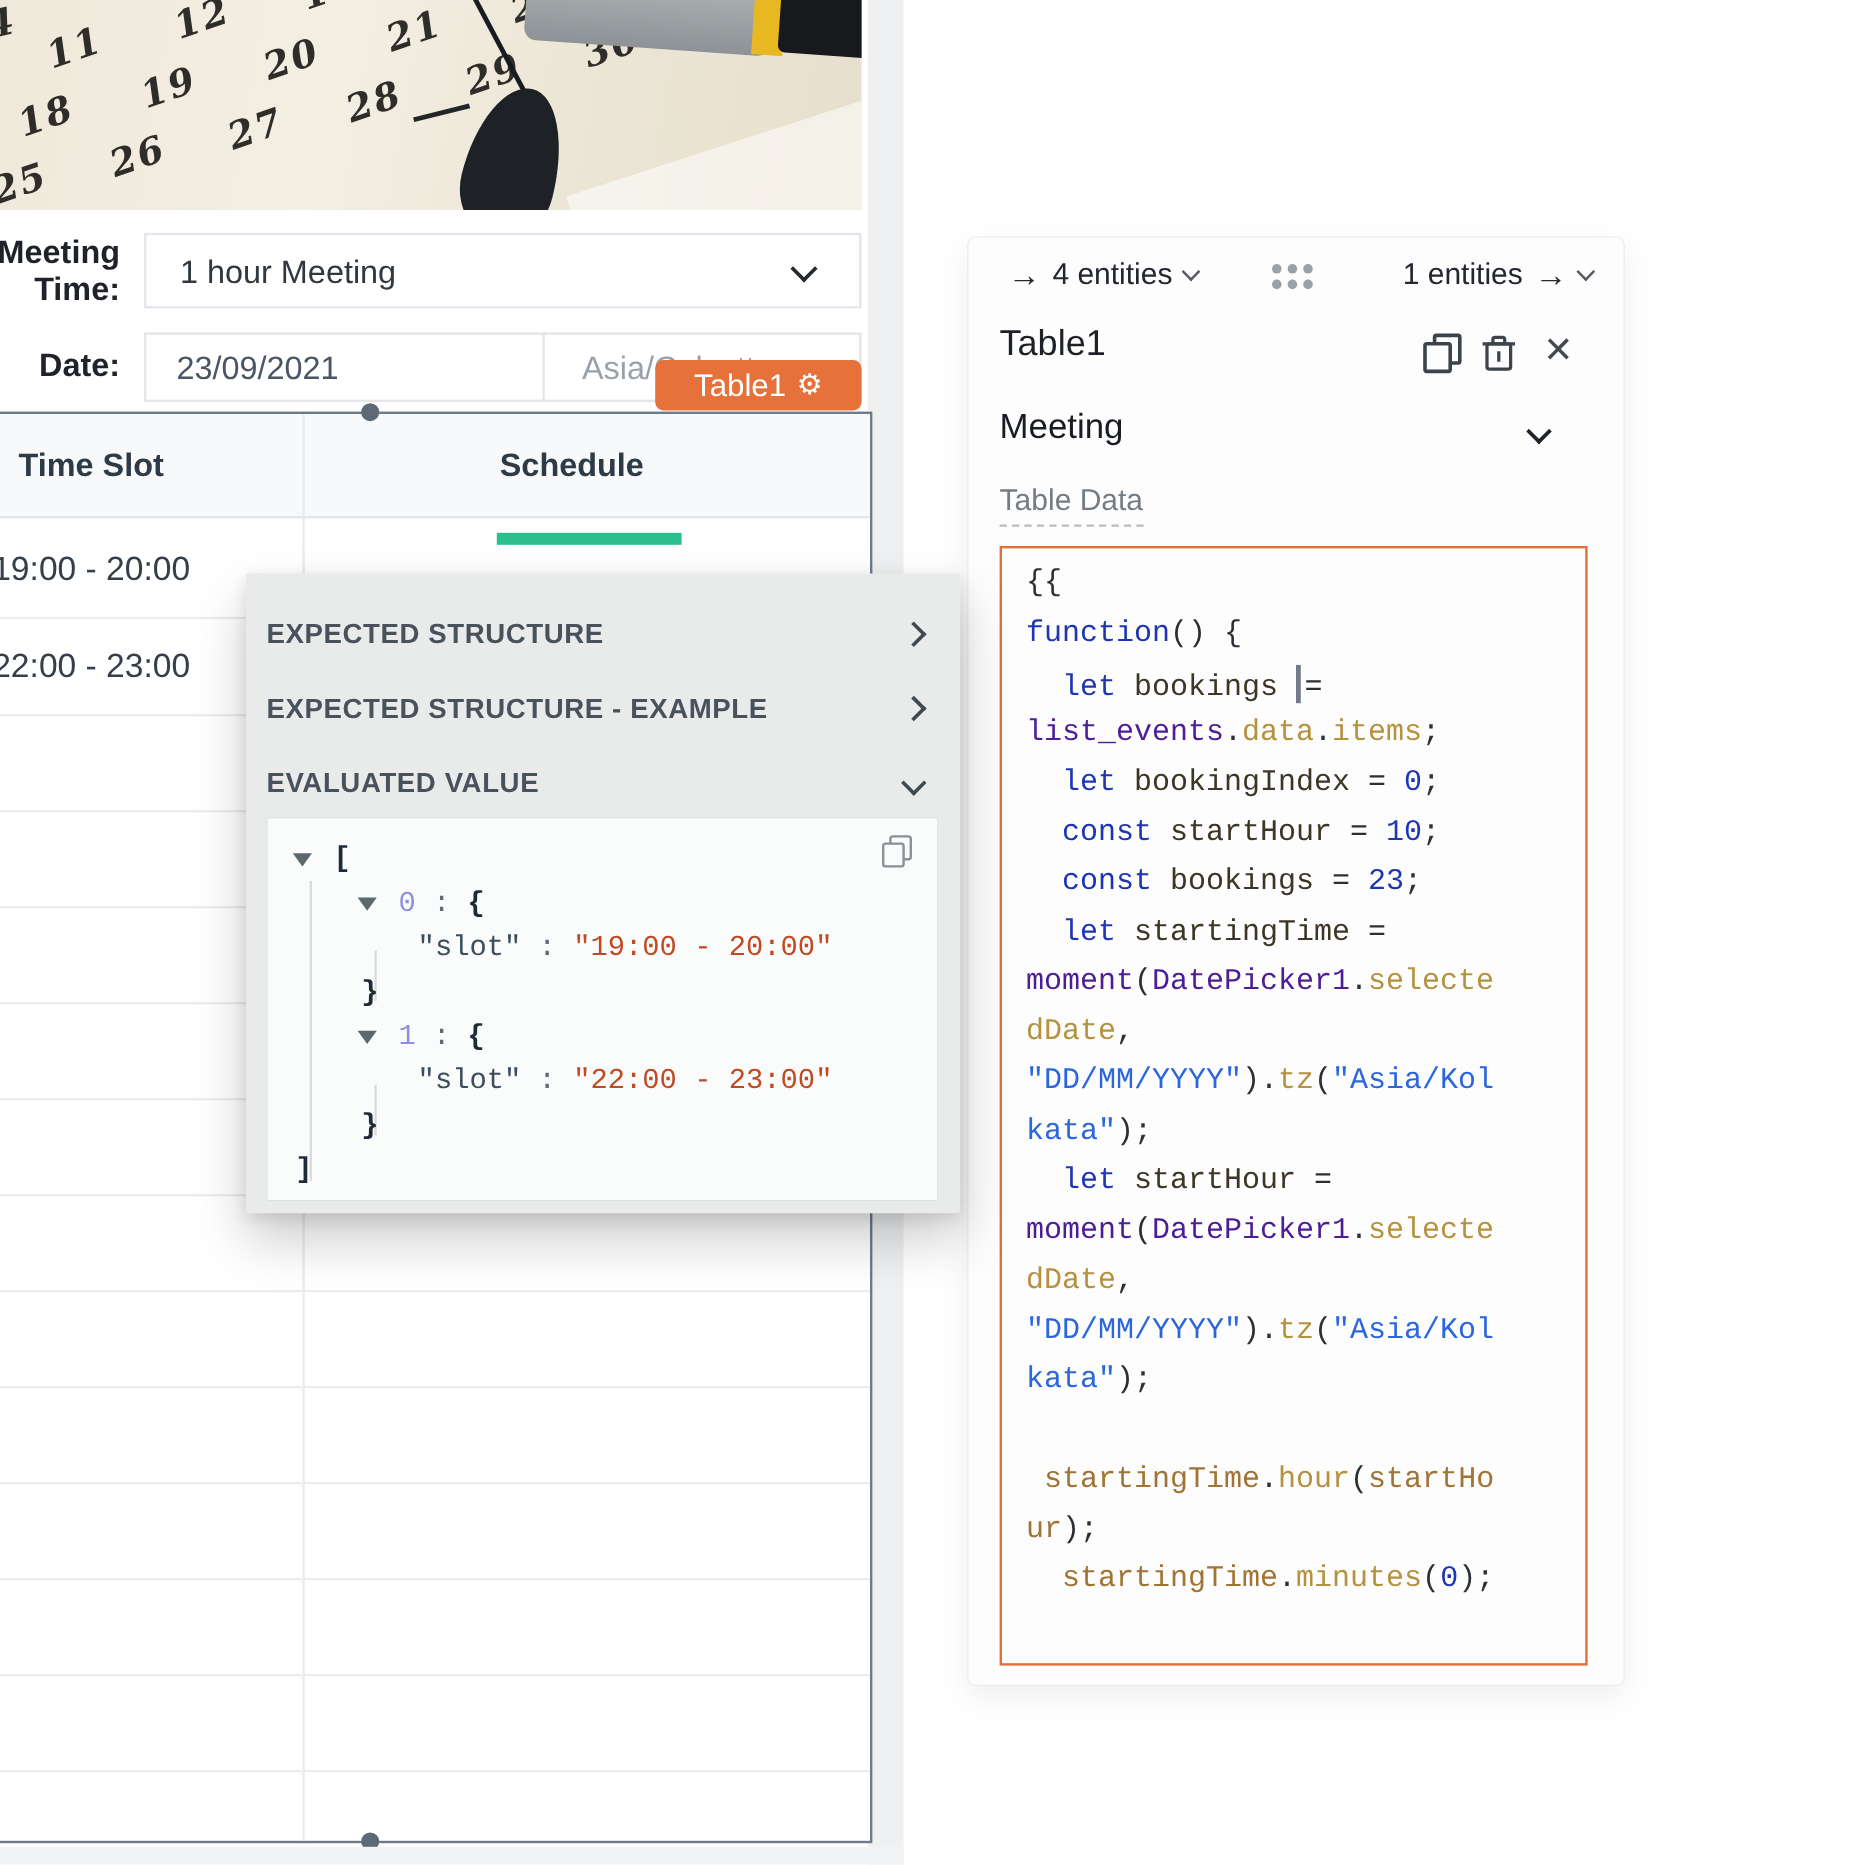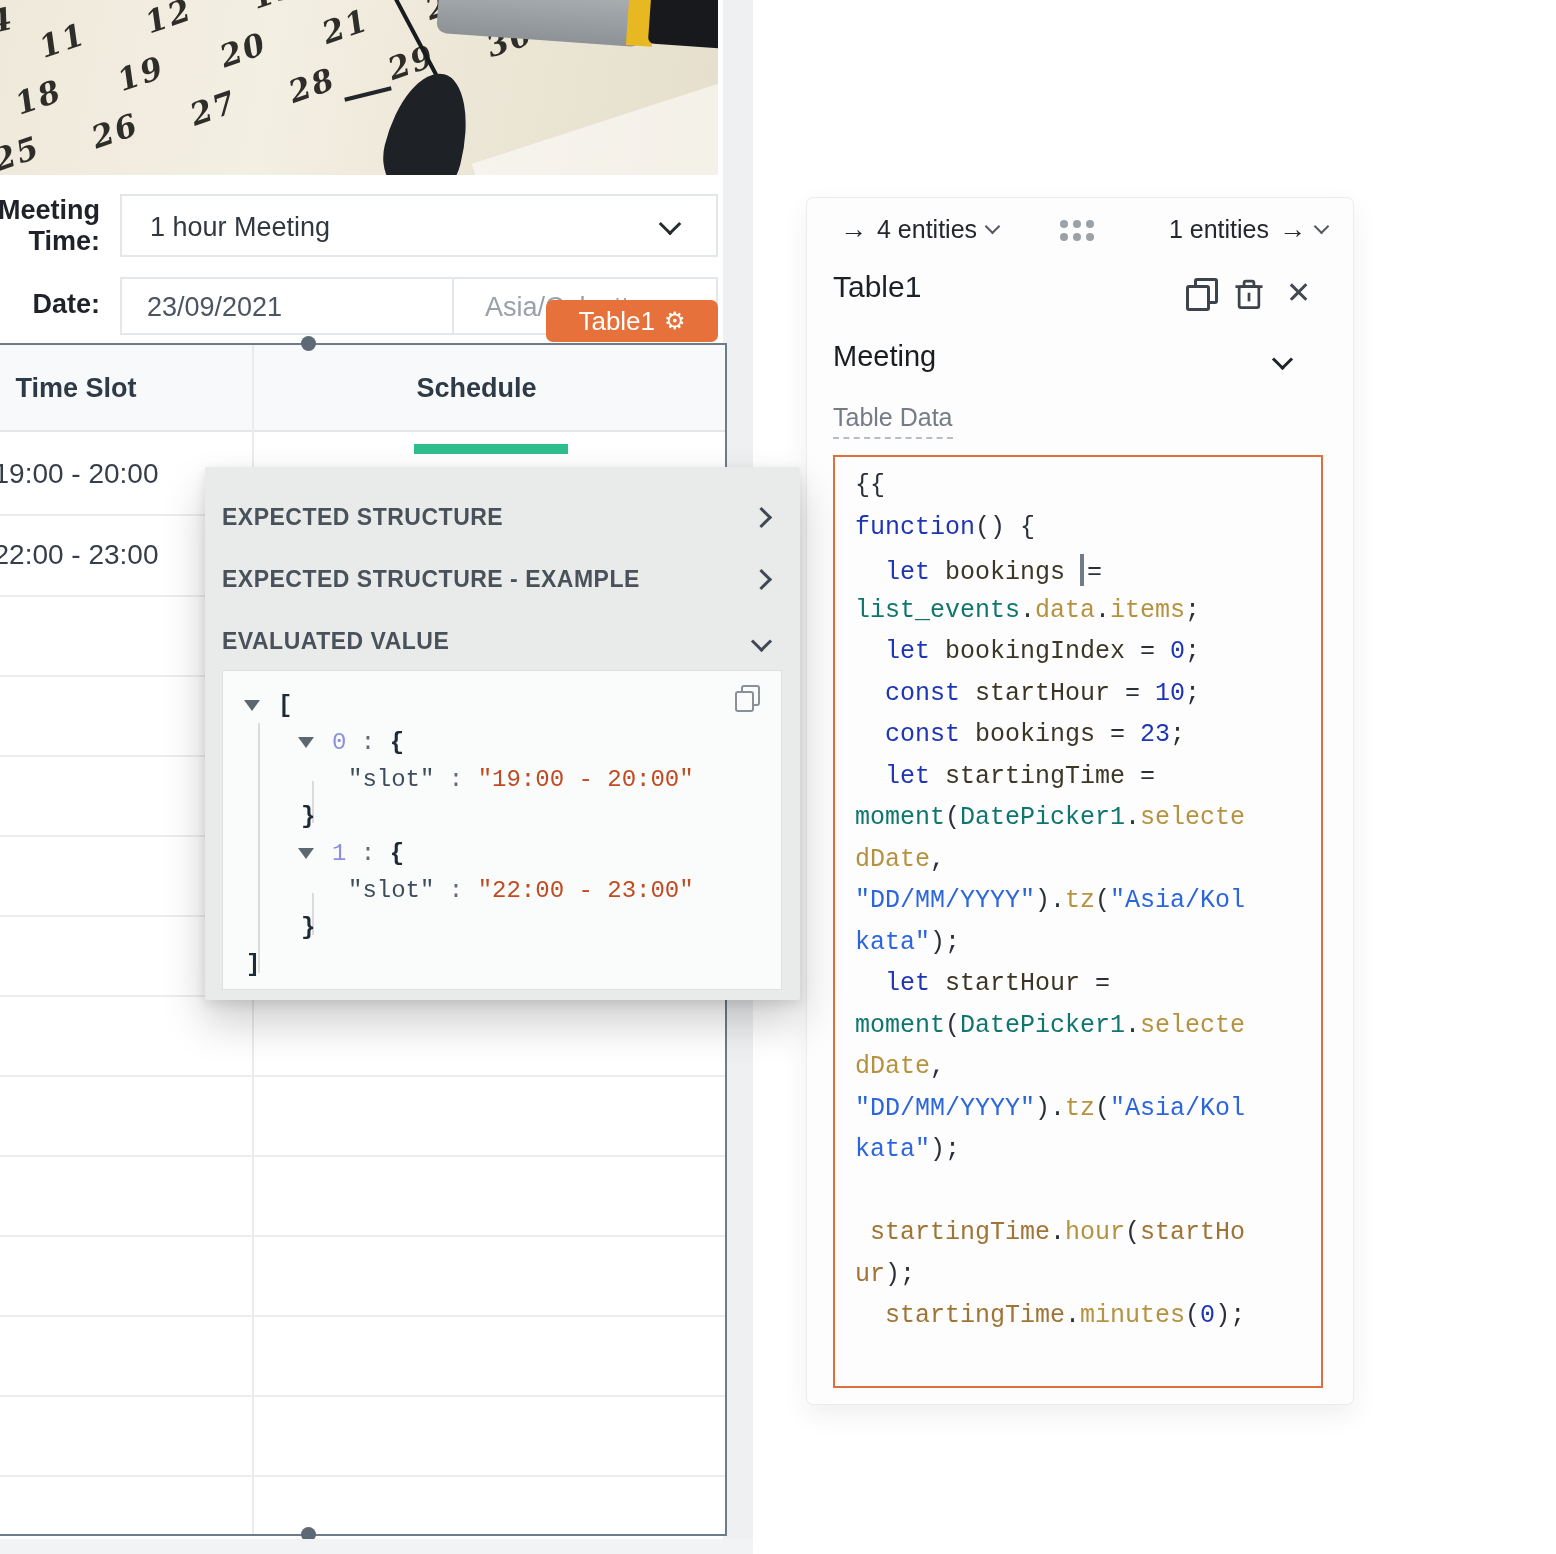--- a/index.html
+++ b/index.html
@@ -54,21 +54,21 @@
   .cellrow{position:absolute;height:80px;display:flex;align-items:center;justify-content:center;
            width:352px;left:0;font-size:28px;color:#363f49;}
   #r1{top:89px;} #r2{top:170px;}
   .sep{position:absolute;left:0;width:100%;height:1.5px;background:#ebedef;}
   .hdot{position:absolute;left:401px;width:15px;height:15px;border-radius:50%;background:#5d6975;}
 
   #gutter{left:723px;top:0;width:30px;height:1554px;background:#eef0f2;}
   #bottom-strip{left:0;top:1539px;width:753px;height:15px;background:#f2f3f4;z-index:6;}
 
   
-  #popup{left:205px;top:467px;width:595px;height:533px;background:#e9eaea;z-index:40;
+  #popup{left:205px;top:478px;width:595px;height:533px;background:#e9eaea;z-index:40;
          box-shadow:0 22px 44px rgba(0,0,0,.20),0 4px 12px rgba(0,0,0,.10);border-radius:2px;}
   .pitem{position:absolute;left:17px;width:561px;height:40px;color:#49525b;font-weight:bold;
          font-size:23px;letter-spacing:.5px;display:flex;align-items:center;}
   .pitem .pchev{position:absolute;right:14px;width:12px;height:12px;border-right:3.5px solid #3f4952;border-bottom:3.5px solid #3f4952;}
   .pchev.right{transform:rotate(-45deg);}
   .pchev.down{transform:rotate(45deg);}
   #ebox{position:absolute;left:17px;top:203px;width:560px;height:320px;background:#fafbfb;border:1px solid #dfe0e0;box-sizing:border-box;
         font-family:"Liberation Mono",monospace;font-size:24px;}
   .guide{position:absolute;width:2px;background:#dadbdc;}
   .jline{position:absolute;left:0;height:37px;width:100%;}
@@ -95,21 +95,21 @@
   #ic-copy{left:379px;} #ic-trash{left:427px;} #ic-close{left:479px;font-size:30px;line-height:30px;color:#43494f;}
   #ic-copy .sq{position:absolute;border:3px solid #3d434b;border-radius:3px;}
   #ic-copy .sq.b{left:0;top:7px;width:18px;height:20px;background:#fdfdfe;}
   #ic-copy .sq.f{left:8px;top:0;width:18px;height:20px;}
   #psection{left:26px;top:142px;font-size:29px;color:#191d22;}
   #psection-chev{left:468px;top:154px;width:12px;height:12px;border-right:3.5px solid #1f2429;border-bottom:3.5px solid #1f2429;transform:rotate(45deg);}
   #plabel{left:26px;top:205px;font-size:25px;color:#767c84;border-bottom:2px dashed #b7bdc3;padding-bottom:5px;}
   #codebox{left:26px;top:257px;width:490px;height:933px;border:2px solid #df6f3b;background:#fdfdfe;box-sizing:border-box;
            padding:14px 0 0 20px;overflow:hidden;font-family:"Liberation Mono",monospace;font-size:25px;}
   .cl{height:41.5px;white-space:pre;overflow:hidden;}
-  .tk-k{color:#1f36b4;} .tk-g{color:#0f766e;} .tk-d{color:#3c3626;}
+  .tk-k{color:#1f36b4;} .tk-g{color:#4c1d95;} .tk-d{color:#3c3626;}
   .tk-p{color:#b5923f;} .tk-s{color:#2c66dd;} .tk-n{color:#1f36b4;}
   .tk-t{color:#2b3036;} .tk-u{color:#a07434;}
   .cursor{display:inline-block;width:4px;height:32px;background:#727c88;vertical-align:-7px;margin-right:3px;}
 </style>
 </head>
 <body>
 
 <div id="stage">
 
   <div class="abs" id="photo">

